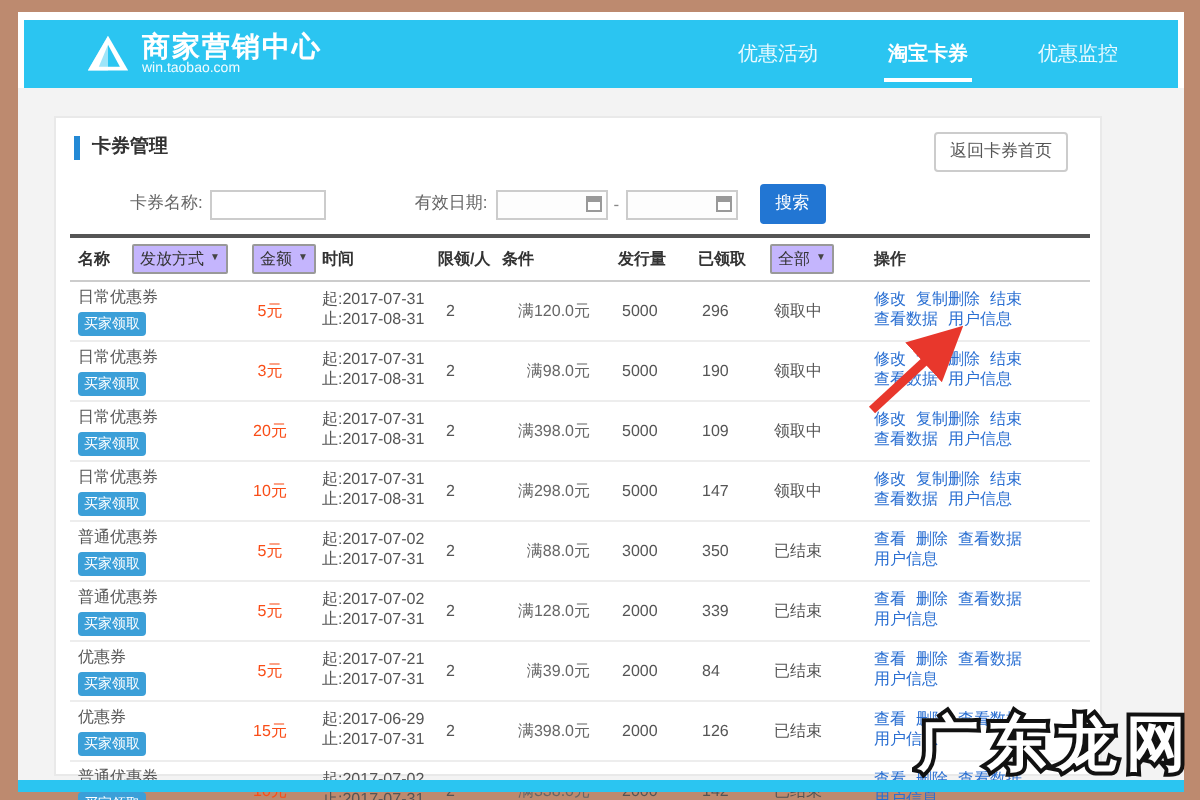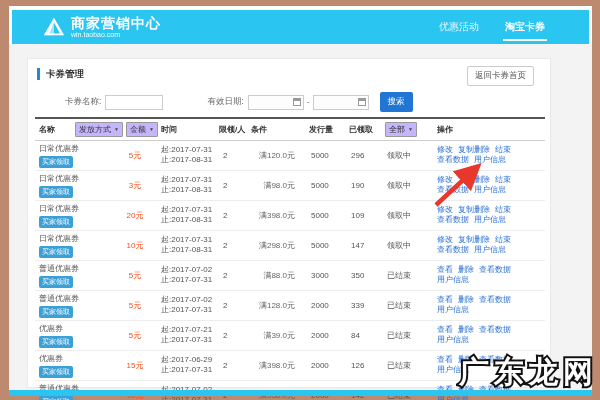--- a/index.html
+++ b/index.html
@@ -6,21 +6,21 @@
   body { font-family:"Liberation Sans","DejaVu Sans",sans-serif; }
   .frame { position:relative; width:600px; height:400px; background:#bd8a6f; overflow:hidden; }
   .inner { position:absolute; left:9px; top:6px; width:583px; height:390px; background:#ffffff; }
 
   
   .topbar { position:absolute; left:3px; right:3px; top:4px; height:34px; background:#2bc5f1; display:flex; align-items:center; }
   .logo { width:22px; height:22px; margin-left:31px; flex:0 0 auto; }
   .brand { margin-left:6px; color:#fff; line-height:1.05; }
   .brand-title { font-size:14px; font-weight:bold; letter-spacing:1px; }
   .brand-domain { font-size:7px; opacity:.95; }
-  .nav { margin-left:auto; margin-right:42px; display:flex; gap:22px; height:100%; align-items:flex-start; }
+  .nav { margin-left:auto; margin-right:28px; display:flex; gap:31px; height:100%; align-items:flex-start; }
   .nav-item { color:#eafaff; font-size:10px; cursor:pointer; position:relative; height:100%; display:flex; align-items:center; padding:0 2px; }
   .nav-item.active { color:#fff; font-weight:bold; }
   .nav-item.active:after { content:""; position:absolute; left:0; right:0; bottom:3px; height:2px; background:#fff; }
 
   .content { position:absolute; left:0; right:0; top:38px; bottom:6px; background:#f3f3f3; }
   .footerbar { position:absolute; left:0; right:0; bottom:0; height:6px; background:#2bc5f1; }
 
   
   .card { position:absolute; left:18px; top:14px; width:524px; height:330px; background:#fff; border:1px solid #e9e9e9; }
   .section-title { position:absolute; left:9px; top:9px; font-size:9.5px; font-weight:bold; color:#333; padding-left:6px; border-left:3px solid #2389d5; line-height:12px; }
@@ -32,21 +32,21 @@
   .date-wrap { position:relative; width:56px; height:15px; border:1px solid #ccc; background:#fdfdfd; display:flex; align-items:center; justify-content:flex-end; padding-right:2px; }
   .cal-icon { width:8px; height:8px; border:1px solid #999; background:linear-gradient(#999 0 2px, #fff 2px); }
   .dash { margin:0 3px; color:#888; }
   .gap1 { width:16px; } .gap2 { width:11px; }
   .btn-search { height:20px; background:#2276d3; color:#fff; border:none; border-radius:2px; font-size:8.5px; padding:0 8px; cursor:pointer; }
 
   
   table { position:absolute; left:7px; top:58px; width:510px; border-collapse:collapse; table-layout:fixed; }
   thead td { border-top:2px solid #555; border-bottom:1px solid #ccc; height:22px; font-size:8px; font-weight:bold; color:#333; white-space:nowrap; }
   tbody td { border-bottom:1px solid #ededed; height:25px; font-size:8px; color:#555; vertical-align:middle; padding:2px 0; }
-  .hdr-inline { display:flex; align-items:center; gap:2px; padding-left:4px;justify-content:space-between; }
+  .hdr-inline { display:flex; align-items:center; gap:11px; padding-left:4px; }
   .fake-select { display:inline-flex; align-items:center; gap:3px; border:1px solid #999; background:#c4b5fd; font-size:8px; font-weight:normal; color:#333; padding:1px 3px; border-radius:1px; cursor:pointer; white-space:nowrap; }
   .caret { font-size:5px; color:#444; }
   td.c-name { padding-left:4px; }
   .coupon-name { display:block; }
   .badge { display:inline-block; margin-top:2px; background:#3b9fd8; color:#fff; font-size:7px; padding:1px 3px; border-radius:2px; }
   td.c-amt { text-align:center; padding-right:14px; color:#f94d17; }
   .amt-hdr { display:flex; justify-content:center; }
   td.c-time { line-height:1.25; }
   td.c-limit { padding-left:4px; }
   td.c-cond { text-align:right; padding-right:14px; color:#666; }
@@ -74,20 +74,21 @@
         <path d="M12 7 L18.5 19 L7 19 Z" fill="#2bc5f1"></path>
         <path d="M12 2 L12 21 L1 21 Z" fill="#ffffff" opacity="0.55"></path>
       </svg>
       <div class="brand">
         <div class="brand-title">商家营销中心</div>
         <div class="brand-domain">win.taobao.com</div>
       </div>
       <div class="nav">
         <div class="nav-item">优惠活动</div>
         <div class="nav-item active">淘宝卡券</div>
+        <div class="nav-item">优惠监控</div>
       </div>
     </div>
 
     <div class="content">
       <div class="card">
 
         <div class="section-title">卡券管理</div>
         <button class="btn-return">返回卡券首页</button>
 
         <div class="form-row">

